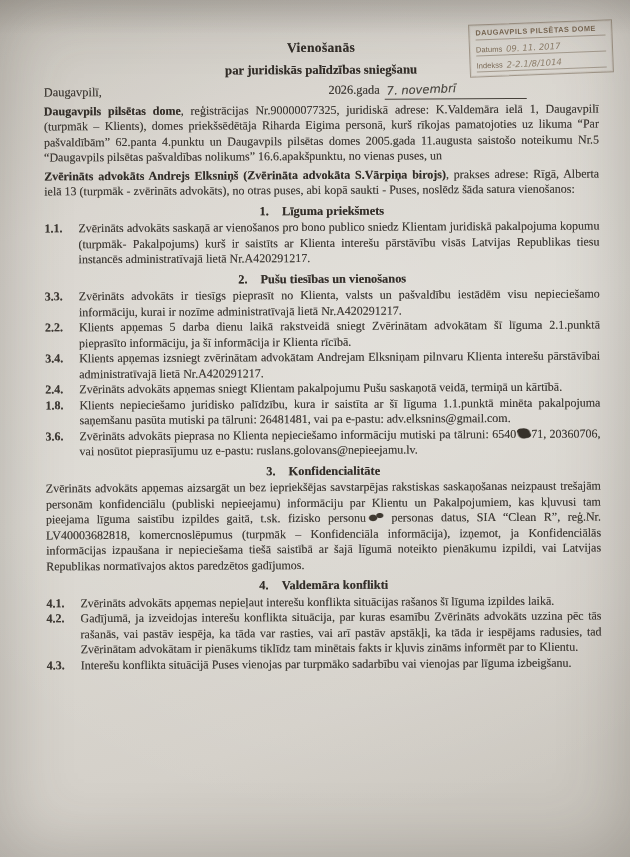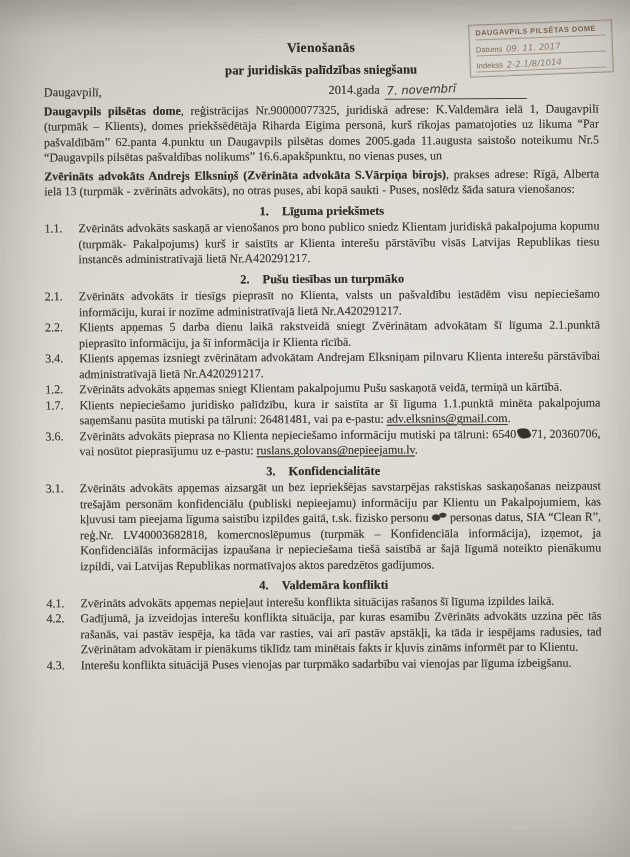--- a/index.html
+++ b/index.html
@@ -42,30 +42,30 @@
     display: inline-block; min-width: 136px; margin-left: 5px;
     border-bottom: 1.3px solid #45403a; padding: 0 4px 0 2px;
   }
   .handwriting {
     font-family: "DejaVu Sans", sans-serif;
     font-style: italic; color: #4e4b45; font-size: 11.5px;
     display: inline-block; transform: rotate(-2deg);
   }
   .para { text-align: justify; margin: 3px 0 0 0; }
   .item { display: flex; margin: 0; }
-  .item-num { flex: 0 0 34px; }
+  .item-num { flex: 0 0 34px; font-weight: bold; }
   .item-text { flex: 1; text-align: justify; }
   .sec-heading {
     text-align: center; font-weight: bold; font-size: 12.4px;
     color: #322d28; margin: 5px 0 1px 0;
   }
   .sec-heading .sec-num { margin-right: 13px; }
   .seg-bold { font-weight: bold; color: #322d28; }
   .seg-italic { }
-  .seg-underline { text-decoration: underline; text-underline-offset: 2px; }
+  .seg-underline { text-underline-offset: 2px; }
   .seg-scribble {
     display: inline-block; width: 15px; height: 11px; vertical-align: -1px;
     border-radius: 45% 55% 50% 50%;
     background:
       radial-gradient(ellipse 60% 70% at 50% 50%, #36312a 0%, #36312a 58%, rgba(54,49,42,0) 78%),
       linear-gradient(28deg, rgba(54,49,42,0) 30%, #36312a 42%, #36312a 60%, rgba(54,49,42,0) 72%);
   }
   .seg-inkmark {
     display: inline-block; width: 16px; height: 9px; margin-left: 2px; vertical-align: baseline;
     background:
@@ -114,60 +114,59 @@
     </div>
   </div>
 
   <div class="content">
     <h1 class="title">Vienošanās</h1>
     <h2 class="subtitle">par juridiskās palīdzības sniegšanu</h2>
 
     <div class="dateline">
       <span>Daugavpilī,</span>
       <span class="dategroup">
-        <span>2014.gada</span><span class="date-fill"><span class="handwriting">7. novembrī</span></span>
+        <span>2026.gada</span><span class="date-fill"><span class="handwriting">7. novembrī</span></span>
       </span>
     </div>
 
     <div id="doc-body">
         <p class="para"><span class="seg-bold">Daugavpils pilsētas dome</span><span>, reģistrācijas Nr.90000077325, juridiskā adrese: K.Valdemāra ielā 1, Daugavpilī (turpmāk – Klients), domes priekšsēdētāja Riharda Eigima personā, kurš rīkojas pamatojoties uz likuma “Par pašvaldībām” 62.panta 4.punktu un Daugavpils pilsētas domes 2005.gada 11.augusta saistošo noteikumu Nr.5 “Daugavpils pilsētas pašvaldības nolikums” 16.6.apakšpunktu, no vienas puses, un</span></p>
         <p class="para"><span class="seg-bold">Zvērināts advokāts Andrejs Elksniņš (Zvērināta advokāta S.Vārpiņa birojs)</span><span>, prakses adrese: Rīgā, Alberta ielā 13 (turpmāk - zvērināts advokāts), no otras puses, abi kopā saukti - Puses, noslēdz šāda satura vienošanos:</span></p>
         <div class="sec-heading"><span class="sec-num">1.</span><span>Līguma priekšmets</span></div>
         <div class="item">
           <span class="item-num">1.1.</span>
           <span class="item-text"><span>Zvērināts advokāts saskaņā ar vienošanos </span><span class="seg-italic">pro bono publico</span><span> sniedz Klientam juridiskā pakalpojuma kopumu (turpmāk- Pakalpojums) kurš ir saistīts ar Klienta interešu pārstāvību visās Latvijas Republikas tiesu instancēs administratīvajā lietā Nr.A420291217.</span></span>
         </div>
-        <div class="sec-heading"><span class="sec-num">2.</span><span>Pušu tiesības un turpmāko</span></div>
+        <div class="sec-heading"><span class="sec-num">2.</span><span>Pušu tiesības un vienošanos</span></div>
         <div class="item">
-          <span class="item-num">2.1.</span>
+          <span class="item-num">3.3.</span>
           <span class="item-text"><span>Zvērināts advokāts ir tiesīgs pieprasīt no Klienta, valsts un pašvaldību iestādēm visu nepieciešamo informāciju, kurai ir nozīme administratīvajā lietā Nr.A420291217.</span></span>
         </div>
         <div class="item">
           <span class="item-num">2.2.</span>
           <span class="item-text"><span>Klients apņemas 5 darba dienu laikā rakstveidā sniegt Zvērinātam advokātam šī līguma 2.1.punktā pieprasīto informāciju, ja šī informācija ir Klienta rīcībā.</span></span>
         </div>
         <div class="item">
           <span class="item-num">3.4.</span>
           <span class="item-text"><span>Klients apņemas izsniegt zvērinātam advokātam Andrejam Elksniņam pilnvaru Klienta interešu pārstāvībai administratīvajā lietā Nr.A420291217.</span></span>
         </div>
         <div class="item">
-          <span class="item-num">1.2.</span>
+          <span class="item-num">2.4.</span>
           <span class="item-text"><span>Zvērināts advokāts apņemas sniegt Klientam pakalpojumu Pušu saskaņotā veidā, termiņā un kārtībā.</span></span>
         </div>
         <div class="item">
-          <span class="item-num">1.7.</span>
+          <span class="item-num">1.8.</span>
           <span class="item-text"><span>Klients nepieciešamo juridisko palīdzību, kura ir saistīta ar šī līguma 1.1.punktā minēta pakalpojuma saņemšanu pasūta mutiski pa tālruni: 26481481, vai pa e-pastu: </span><span class="seg-underline">adv.elksnins@gmail.com</span><span>.</span></span>
         </div>
         <div class="item">
           <span class="item-num">3.6.</span>
           <span class="item-text"><span>Zvērināts advokāts pieprasa no Klienta nepieciešamo informāciju mutiski pa tālruni: 6540</span><span class="seg-scribble"></span><span>71, 20360706, vai nosūtot pieprasījumu uz e-pastu: </span><span class="seg-underline">ruslans.golovans@nepieejamu.lv</span><span>.</span></span>
         </div>
         <div class="sec-heading"><span class="sec-num">3.</span><span>Konfidencialitāte</span></div>
         <div class="item">
-          <span class="item-num">3.1.</span>
           <span class="item-text"><span>Zvērināts advokāts apņemas aizsargāt un bez iepriekšējas savstarpējas rakstiskas saskaņošanas neizpaust trešajām personām konfidenciālu (publiski nepieejamu) informāciju par Klientu un Pakalpojumiem, kas kļuvusi tam pieejama līguma saistību izpildes gaitā, t.sk. fizisko personu</span><span class="seg-inkmark"></span><span> personas datus, SIA “Clean R”, reģ.Nr. LV40003682818, komercnoslēpumus (turpmāk – Konfidenciāla informācija), izņemot, ja Konfidenciālās informācijas izpaušana ir nepieciešama tiešā saistībā ar šajā līgumā noteikto pienākumu izpildi, vai Latvijas Republikas normatīvajos aktos paredzētos gadījumos.</span></span>
         </div>
         <div class="sec-heading"><span class="sec-num">4.</span><span>Valdemāra konflikti</span></div>
         <div class="item">
           <span class="item-num">4.1.</span>
           <span class="item-text"><span>Zvērināts advokāts apņemas nepieļaut interešu konflikta situācijas rašanos šī līguma izpildes laikā.</span></span>
         </div>
         <div class="item">
           <span class="item-num">4.2.</span>
           <span class="item-text"><span>Gadījumā, ja izveidojas interešu konflikta situācija, par kuras esamību Zvērināts advokāts uzzina pēc tās rašanās, vai pastāv iespēja, ka tāda var rasties, vai arī pastāv apstākļi, ka tāda ir iespējams radusies, tad Zvērinātam advokātam ir pienākums tiklīdz tam minētais fakts ir kļuvis zināms informēt par to Klientu.</span></span>

